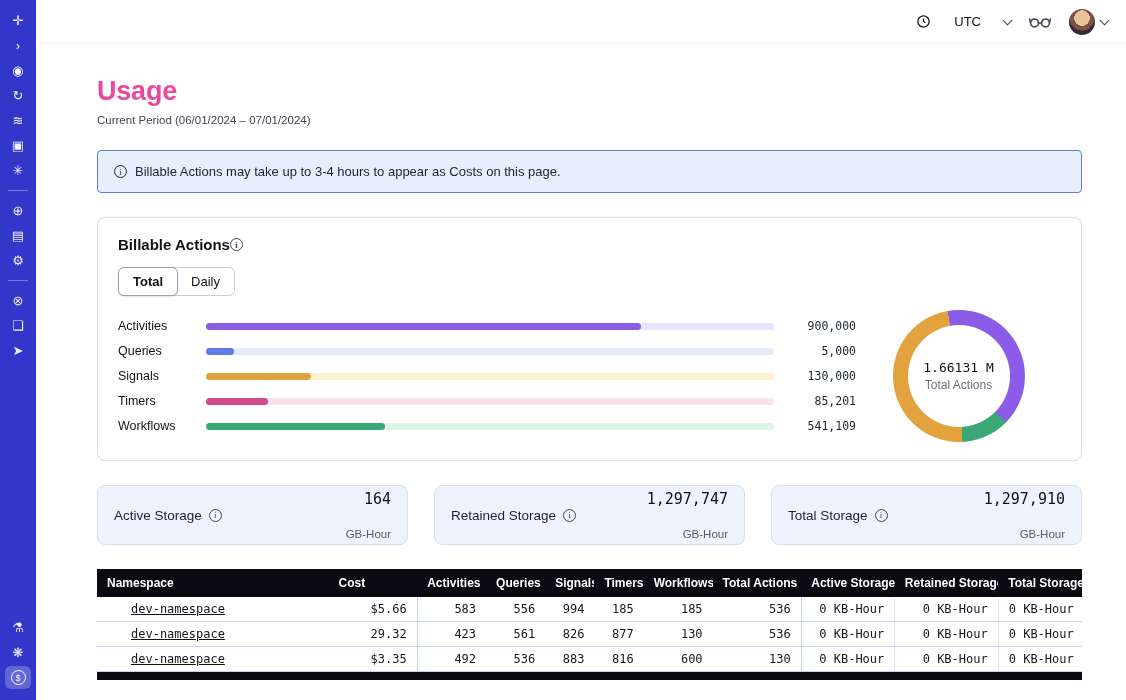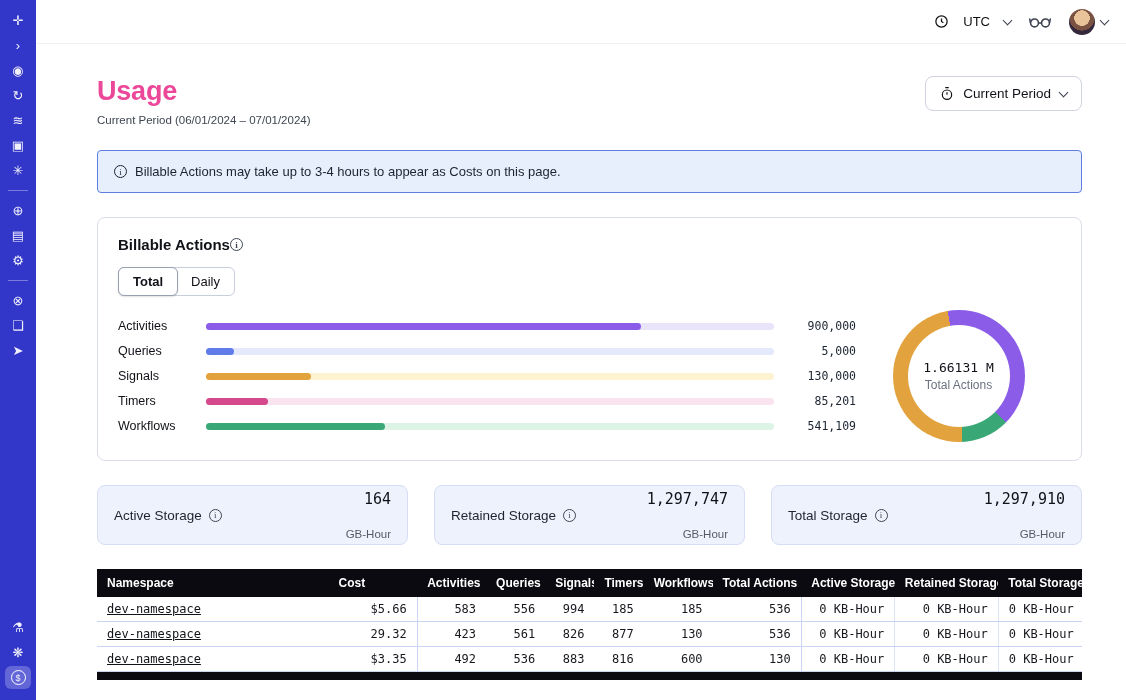--- a/index.html
+++ b/index.html
@@ -15,21 +15,21 @@
   .sb-item.active { background:rgba(255,255,255,.24); }
   .sb-divider { width:20px; height:1px; background:rgba(255,255,255,.35); margin:7px 0; }
   .sb-spacer { flex:1; }
   .coin { width:15px; height:15px; border:1.3px solid #fff; border-radius:50%;
     display:flex; align-items:center; justify-content:center; font-size:9px; }
 
   
   .main { flex:1; display:flex; flex-direction:column; background:#fff; min-width:0; }
   .topbar { height:44px; display:flex; align-items:center; justify-content:flex-end;
     gap:18px; padding:0 18px; border-bottom:1px solid #f1f2f6; flex-shrink:0; }
-  .tz { display:flex; align-items:center; gap:14px; font-size:13px; color:#111; cursor:pointer; }
+  .tz { display:flex; align-items:center; gap:23px; font-size:13px; color:#111; cursor:pointer; }
   .chev { width:7px; height:7px; border-right:1.6px solid #3c4250; border-bottom:1.6px solid #3c4250;
     transform:rotate(45deg); margin-top:-3px; }
   .icon-btn { display:flex; align-items:center; cursor:pointer; }
   .avatar-wrap { display:flex; align-items:center; gap:6px; cursor:pointer; }
   .avatar { width:26px; height:26px; border-radius:50%;
     background: radial-gradient(circle at 50% 35%, #e8c39a 0 36%, #7a5242 37% 58%, #33283c 59%); }
 
   .content { flex:1; padding:18px 44px 0 61px; overflow:hidden; }
 
   .page-head { display:flex; justify-content:space-between; align-items:flex-start; margin-top:14px; }
@@ -82,21 +82,21 @@
   .table-wrap { margin-top:24px; }
   table { width:100%; border-collapse:collapse; table-layout:fixed; }
   thead th { background:#0a0a10; color:#fff; font-size:12px; font-weight:600; padding:7px 10px;
     text-align:left; white-space:nowrap; overflow:hidden; }
   thead th:first-child { text-align:left; }
   tbody td { font-family:"DejaVu Sans Mono", monospace; font-size:12px; color:#16181d;
     padding:5px 10px; text-align:right; border-bottom:1px solid #c9d4f3; white-space:nowrap; overflow:hidden; }
   tbody td:first-child { text-align:left; }
   td.sep { border-left:1px solid #c9d4f3; }
   td.sep2 { border-left:1px solid #dde4f8; }
-  .ns { color:#101218; text-decoration:underline; cursor:pointer; }
+  .ns { color:#101218; text-decoration:underline; cursor:pointer;margin-left:24px; }
   .black-bar { height:8px; background:#0a0a10; }
 
   svg { display:block; }
 </style>
 </head>
 <body>
 
 <div class="app">
 
   <aside class="sidebar" id="sidebar">
@@ -149,30 +149,20 @@
       </div>
     </header>
 
     <div class="content">
 
       <div class="page-head">
         <div>
           <div class="page-title">Usage</div>
           <div class="page-subtitle">Current Period (06/01/2024 – 07/01/2024)</div>
         </div>
-        <button class="period-btn">
-          <span>
-            <svg width="14" height="15" viewBox="0 0 24 24" fill="none" stroke="#111" stroke-width="2">
-              <circle cx="12" cy="14" r="8"></circle>
-                <path d="M12 14v-4M9 2h6"></path>
-            </svg>
-          </span>
-          <span>Current Period</span>
-          <span class="chev"></span>
-        </button>
       </div>
 
       <div class="banner">
         <span class="info"></span>
         <span>Billable Actions may take up to 3-4 hours to appear as Costs on this page.</span>
       </div>
 
       <div class="card">
         <div class="card-title">
           <span>Billable Actions</span>

